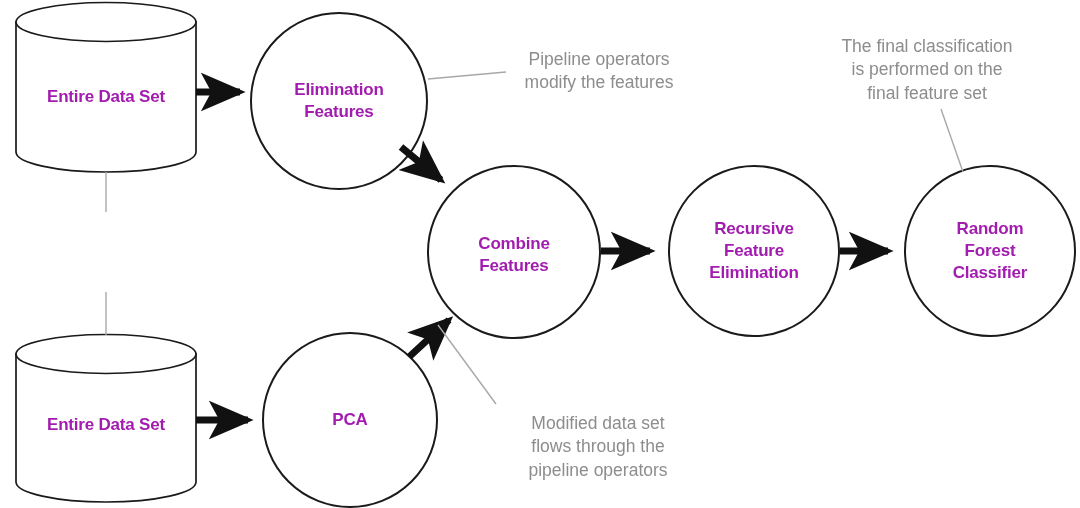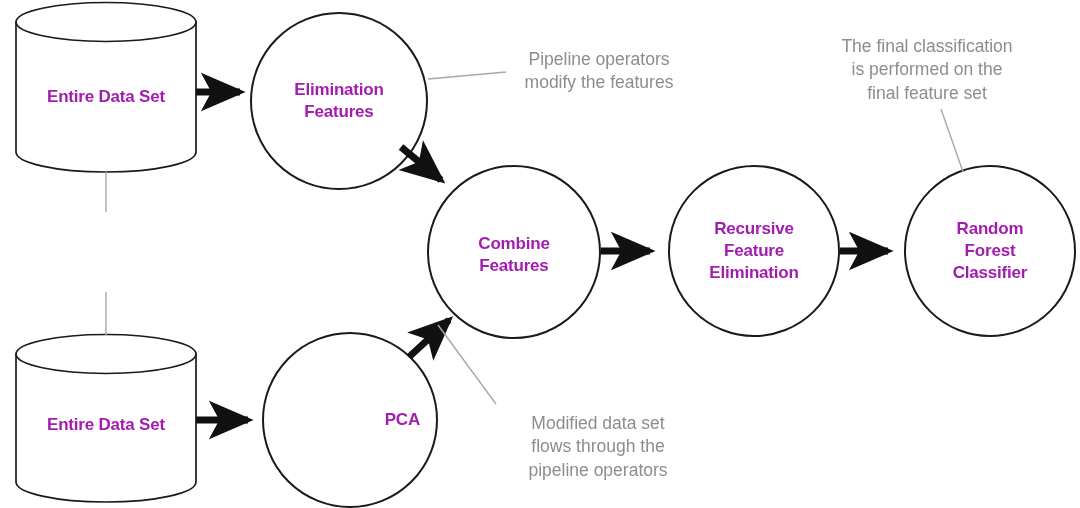--- a/index.html
+++ b/index.html
@@ -101,21 +101,21 @@
 
   </svg>
 
   <div class="node-label" style="left:106px; top:97px; width:180px;">Entire Data Set</div>
 
   <div class="node-label" style="left:106px; top:425px; width:180px;">Entire Data Set</div>
 
   <div class="node-label" style="left:339px; top:101px; width:160px;">Elimination
 Features</div>
 
-  <div class="node-label" style="left:350px; top:420px; width:140px;text-align:right;">PCA</div>
+  <div class="node-label" style="left:350px; top:420px; width:140px;">PCA</div>
 
   <div class="node-label" style="left:514px; top:255px; width:150px;">Combine
 Features</div>
 
   <div class="node-label" style="left:990px; top:251px; width:155px;">Random
 Forest
 Classifier</div>
 
   <div class="node-label" style="left:754px; top:251px; width:160px;">Recursive
 Feature

